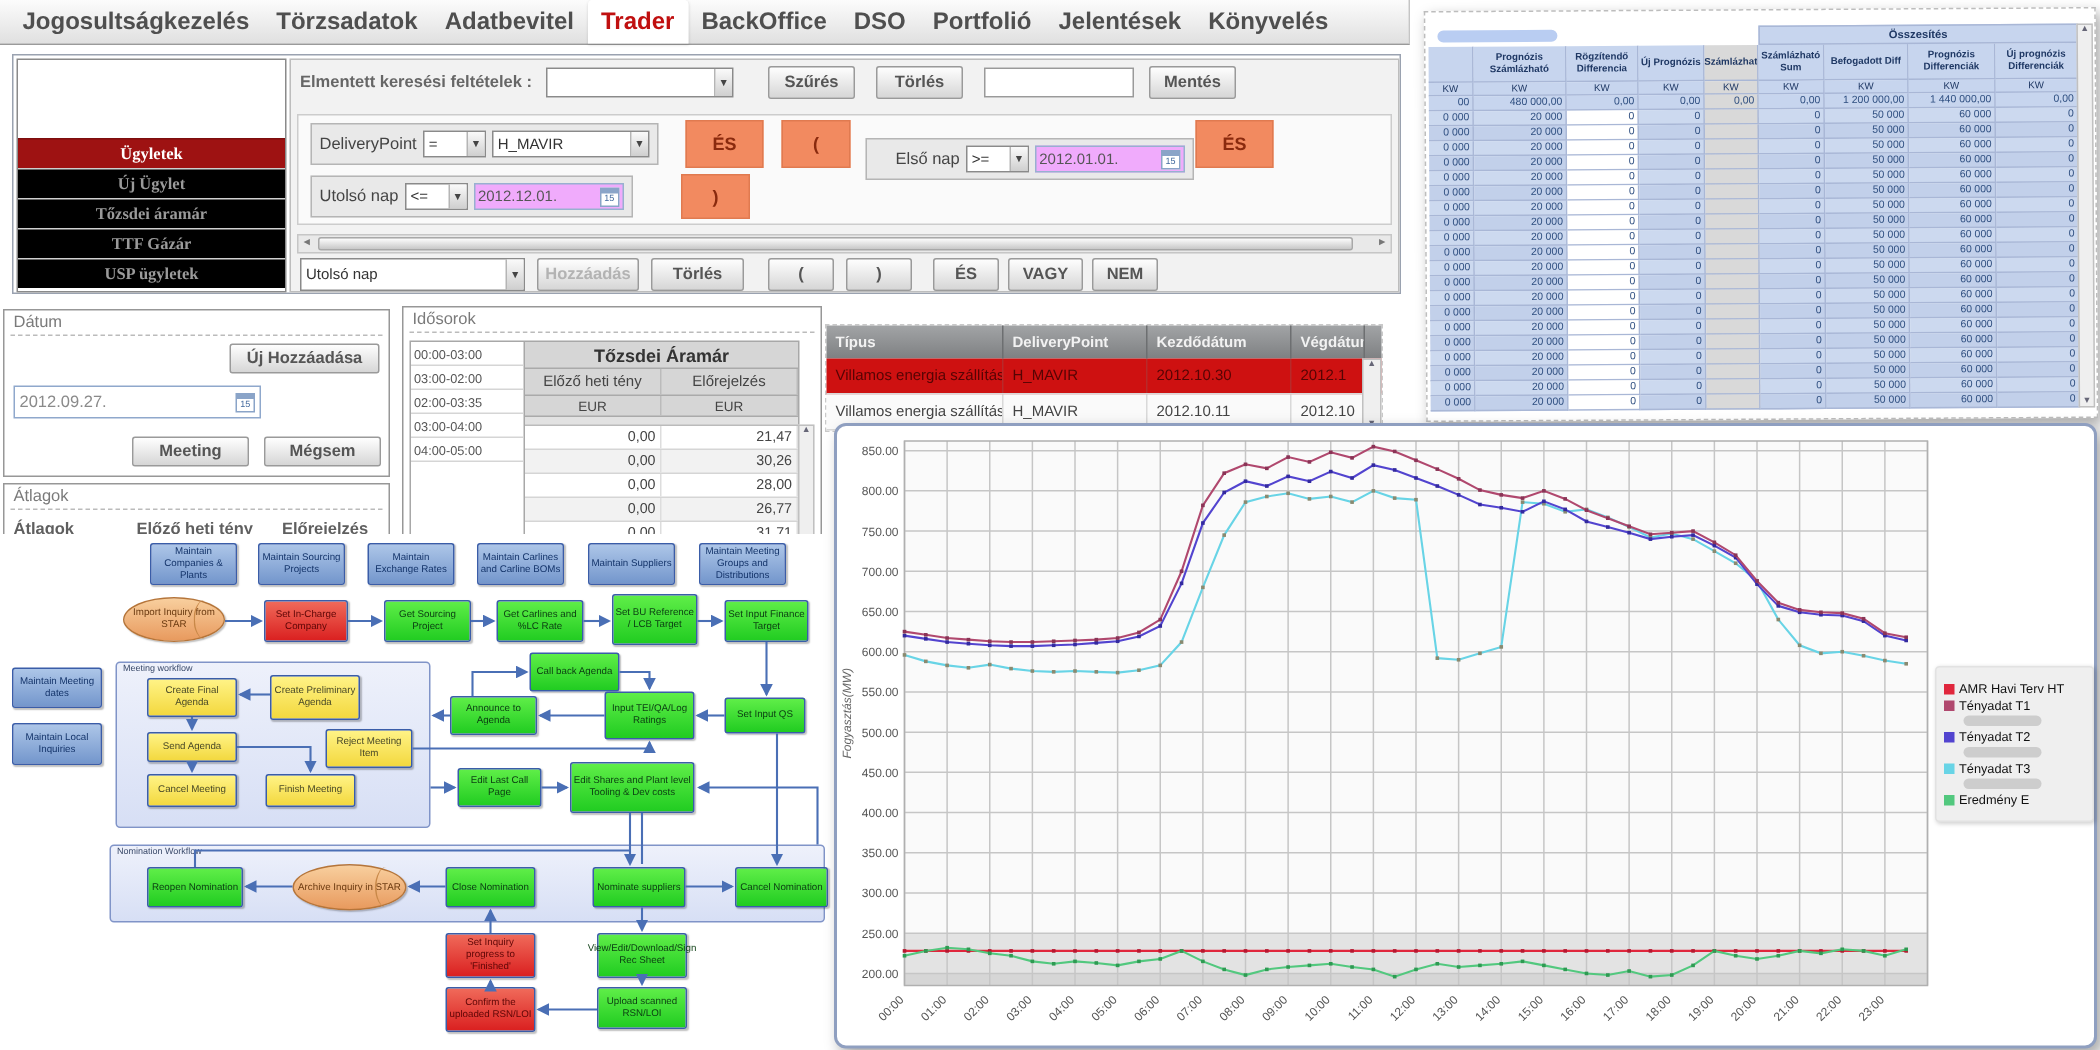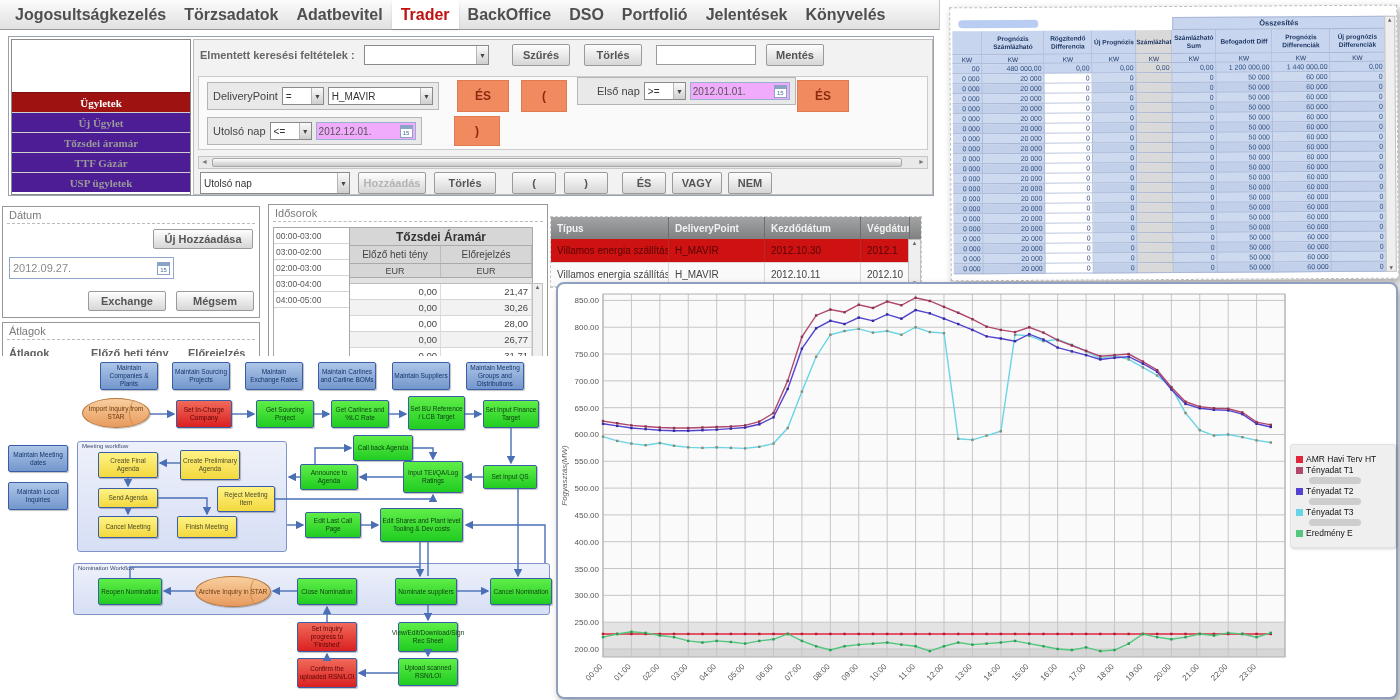--- a/index.html
+++ b/index.html
@@ -7,21 +7,21 @@
   
   #menubar{position:absolute;left:0;top:0;width:940px;height:30px;background:linear-gradient(#fcfcfc,#e0e0e0);border-bottom:1px solid #9a9a9a;border-right:1px solid #c5c5c5;display:flex;align-items:center;padding-left:6px;}
   .menu-item{font-size:16px;font-weight:bold;color:#4f4f4f;padding:6px 9px;white-space:nowrap;}
   .menu-item.active{background:#fff;color:#c01010;border-radius:3px 3px 0 0;box-shadow:0 1px 2px rgba(0,0,0,.15);}
   #userinfo{position:absolute;right:6px;top:6px;display:flex;align-items:center;font-size:11px;gap:5px;}
   .ulabel{font-weight:bold;color:#555;} .uval{color:#8a8a8a;margin-right:10px;}
   #refresh{width:15px;height:15px;background:#1fa51f;border-radius:3px;color:#fff;font-size:11px;line-height:14px;text-align:center;font-weight:bold;}
   #workframe{position:absolute;left:8px;top:36px;width:926px;height:160px;border:1px solid #9aa2b0;background:#fff;}
   #sidebar{position:absolute;left:2px;top:2px;width:180px;height:156px;border:1px solid #8a8a8a;background:#fff;overflow:hidden;font-family:Liberation Serif, serif;}
   #sidephoto{height:52px;background:radial-gradient(ellipse at 75% 30%,#f3e8d4 0%,rgba(0,0,0,0) 45%),radial-gradient(ellipse at 25% 65%,#7e1d1d 0%,rgba(0,0,0,0) 28%),radial-gradient(ellipse at 55% 80%,#3a2c22 0%,rgba(0,0,0,0) 25%),linear-gradient(100deg,#cdbca9,#a8example 0,#a89078 55%,#8f7861);}
-  .side-item{height:20px;border-top:1px solid #cfcfcf;font-size:11px;font-weight:bold;color:#9a9a9a;display:flex;align-items:center;justify-content:center;background:#4c1d95;}
+  .side-item{height:20px;border-top:1px solid #cfcfcf;font-size:11px;font-weight:bold;color:#9a9a9a;display:flex;align-items:center;justify-content:center;background:#000000;}
   .side-item.active{background:#9e1212;color:#fff;border-top:1px solid #7d0e0e;}
   #filterpanel{position:absolute;left:184px;top:2px;width:740px;height:156px;background:#f2f2f2;border:1px solid #bdbdbd;}
   .f-label{position:absolute;font-size:11px;font-weight:bold;color:#666;}
   .btn{background:linear-gradient(#fefefe,#d6d6d6);border:1px solid #9a9a9a;border-radius:2px;font-size:11px;font-weight:bold;color:#555;display:flex;align-items:center;justify-content:center;position:absolute;}
   .btn.disabled{color:#b3b3b3;}
   .sel{background:#fff;border:1px solid #8a8a8a;display:flex;align-items:center;font-size:10px;color:#333;padding-left:3px;position:absolute;}
   .sel .arw{margin-left:auto;font-size:7px;color:#444;background:linear-gradient(#fafafa,#cfcfcf);border-left:1px solid #b5b5b5;height:100%;display:flex;align-items:center;padding:0 2px;}
   .sel-in{position:static !important;}
   .txtin{position:absolute;background:#fff;border:1px solid #9a9a9a;}
   #condbox{position:absolute;left:4px;top:36px;width:730px;height:74px;background:#fafafa;border:1px solid #cccccc;}
@@ -137,21 +137,21 @@
             <span>=</span>
             <span class="arw">▼</span>
           </div>
         <div class="sel sel-in" style="width:105px;height:18px;">
             <span>H_MAVIR</span>
             <span class="arw">▼</span>
           </div>
       </div>
       <div class="tok" style="left:258px;top:3px;width:52px;height:32px;">ÉS</div>
       <div class="tok" style="left:322px;top:3px;width:46px;height:32px;">(</div>
-      <div class="group" style="left:378px;top:0;padding-left:19px;">
+      <div class="group" style="left:378px;top:15px;padding-left:19px;">
         <span>Első nap</span>
         <div class="sel sel-in" style="width:42px;height:18px;">
             <span>&gt;=</span>
             <span class="arw">▼</span>
           </div>
         <div class="datefield" style="width:100px;">
             <span>2012.01.01.</span>
             <span class="cal">15</span>
           </div>
       </div>
@@ -191,41 +191,41 @@
 </div>
 
 <div class="panel" style="left:2px;top:206px;width:258px;height:112px;">
   <div class="p-title">Dátum</div>
   <div class="dashline"></div>
   <div class="btn" style="right:6px;top:22px;width:100px;height:20px;">Új Hozzáadása</div>
   <div class="dlg-date">
       <span>2012.09.27.</span>
       <span class="cal">15</span>
     </div>
-  <div class="btn" style="left:85px;top:84px;width:78px;height:20px;">Exchange</div>
+  <div class="btn" style="left:85px;top:84px;width:78px;height:20px;">Meeting</div>
   <div class="btn" style="left:173px;top:84px;width:78px;height:20px;">Mégsem</div>
 </div>
 
 <div class="panel" style="left:2px;top:322px;width:258px;height:44px;">
   <div class="p-title">Átlagok</div>
   <div class="dashline"></div>
   <div class="colhead" style="left:6px;top:24px;">Átlagok</div>
   <div class="colhead" style="left:88px;top:24px;">Előző heti tény</div>
   <div class="colhead" style="left:185px;top:24px;">Előrejelzés</div>
 </div>
 
 <div class="panel" style="left:268px;top:204px;width:280px;height:162px;padding-left:32px;">
   <div class="p-title">Idősorok</div>
   <div class="dashline"></div>
   <div id="idotable">
     <div id="ido-timecol">
       <div id="ido-times">
           <div class="ido-time">00:00-03:00</div>
           <div class="ido-time">03:00-02:00</div>
-          <div class="ido-time">02:00-03:00</div>
+          <div class="ido-time">02:00-03:35</div>
           <div class="ido-time">03:00-04:00</div>
           <div class="ido-time">04:00-05:00</div>
         </div>
     </div>
     <div style="width:182px;">
       <div class="ido-grphead">Tőzsdei Áramár</div>
       <div class="ido-sub">
         <div>Előző heti tény</div>
         <div>Előrejelzés</div>
       </div>

